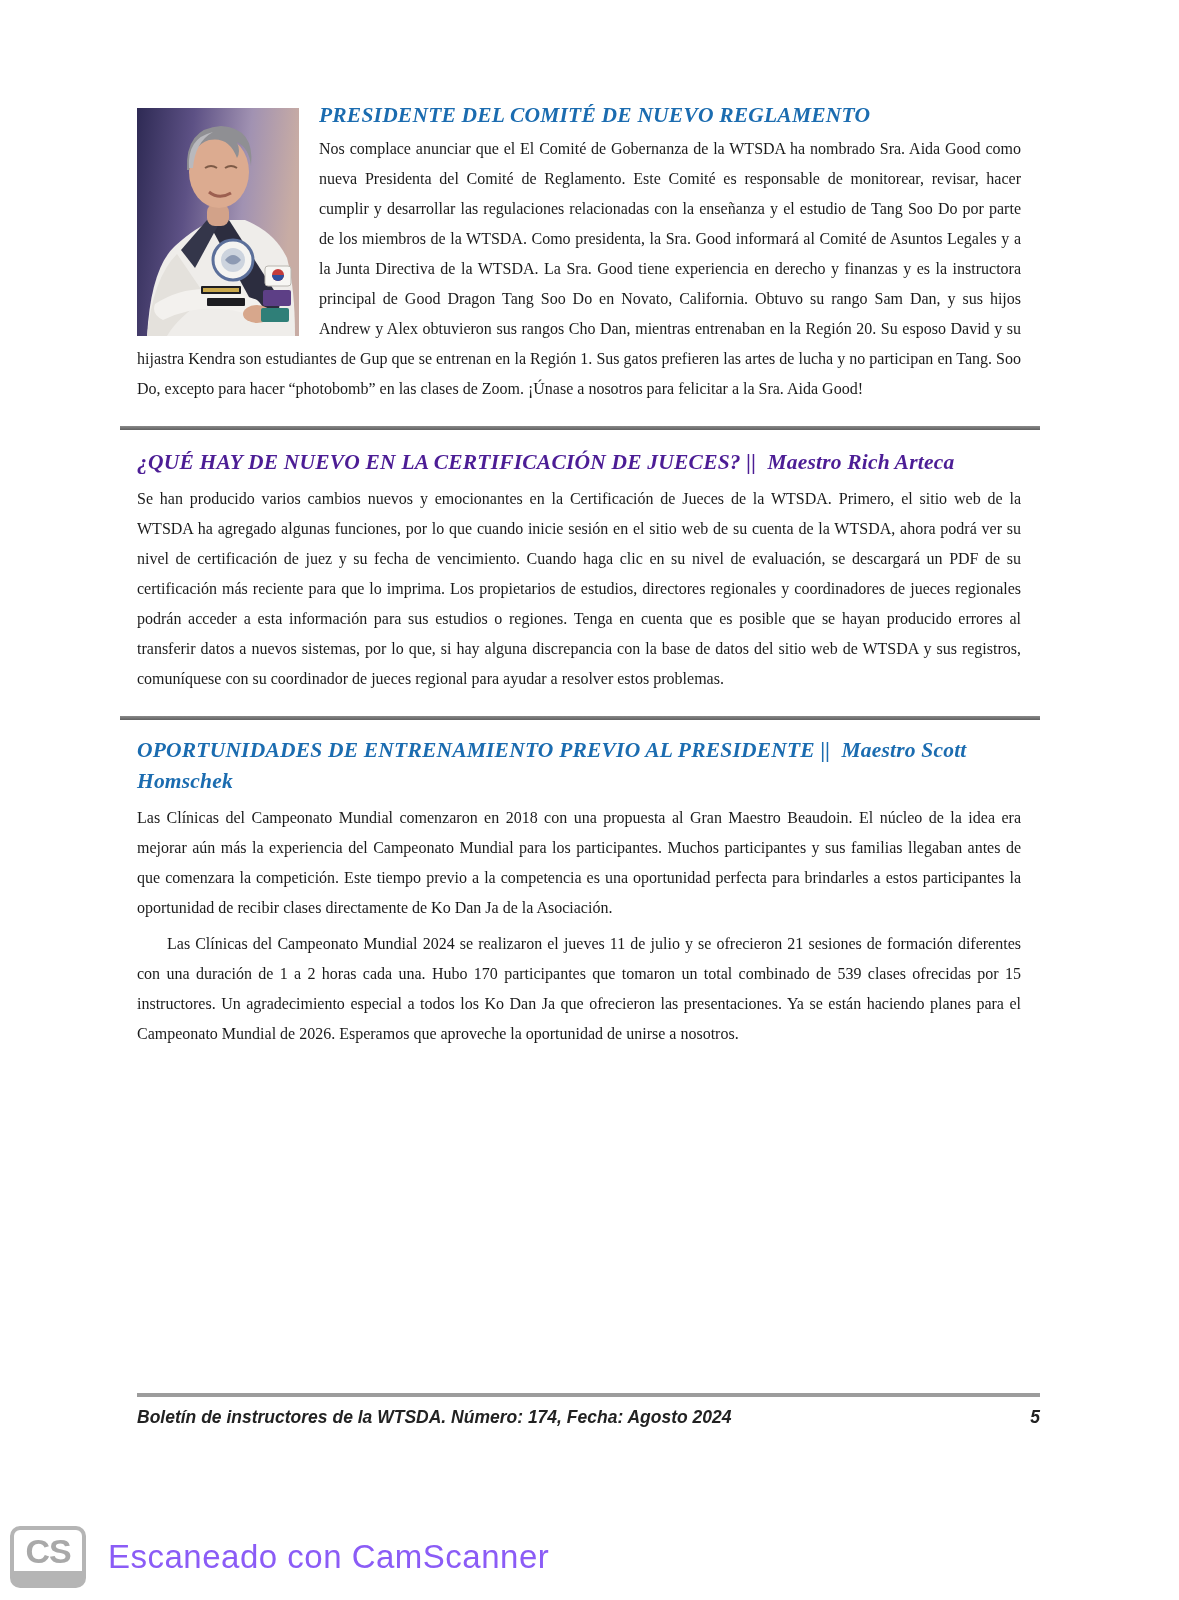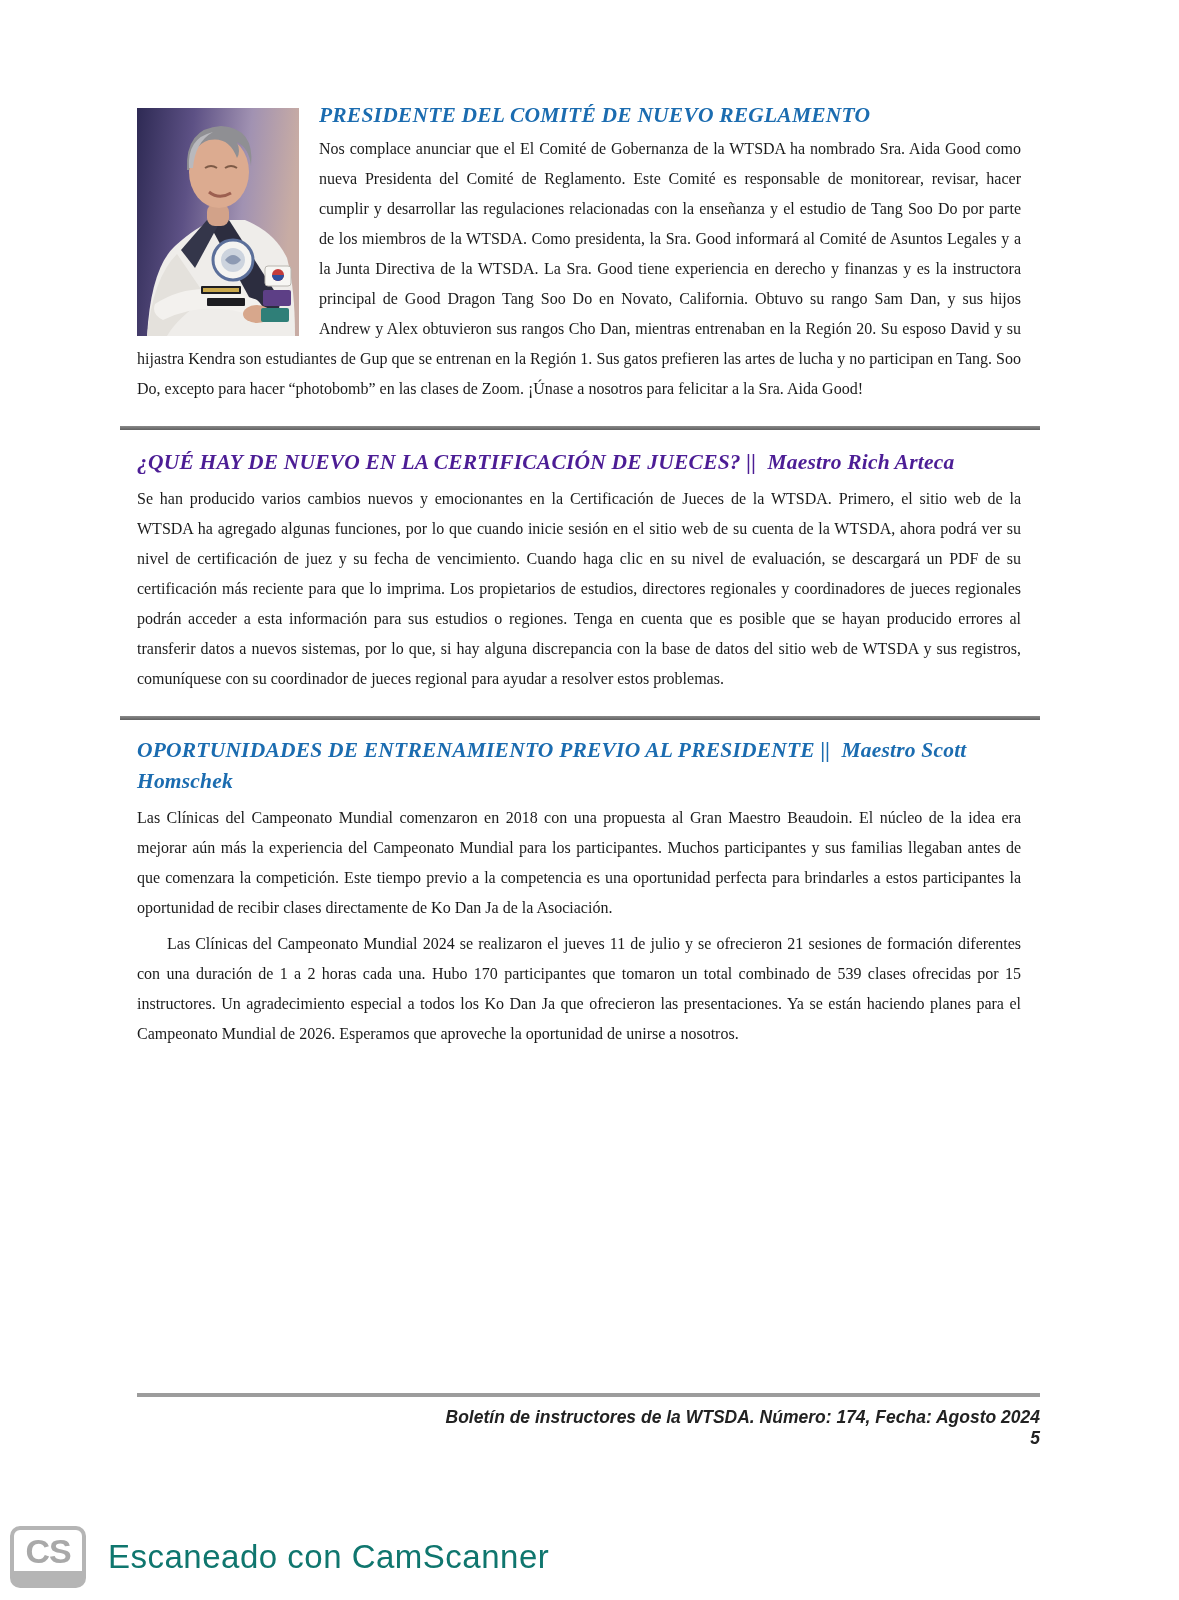--- a/index.html
+++ b/index.html
@@ -64,21 +64,21 @@
     top:1393px;
     width:903px;
   }
   .footer-rule{
     border:none;height:4px;background:#9c9c9c;margin:0 0 10px 0;
   }
   .footer-row{
     display:flex;justify-content:space-between;align-items:flex-end;
     font-family:"Liberation Sans","DejaVu Sans",sans-serif;
     font-style:italic;font-weight:600;
-    font-size:17.5px;color:#222;flex-direction:column;
+    font-size:17.5px;color:#222;
   }
   
   .watermark{
     position:absolute;
     left:10px;top:1526px;
     display:flex;align-items:center;gap:22px;
   }
   .cs-logo{
     width:76px;height:62px;
     border:4px solid #b5b5b5;
@@ -93,21 +93,21 @@
     font-weight:bold;font-size:34px;color:#a9a9a9;
     margin-top:-12px;letter-spacing:-1px;
   }
   .cs-strip{
     position:absolute;left:-1px;right:-1px;bottom:-1px;
     height:14px;background:#b5b5b5;
     border-radius:0 0 7px 7px;
   }
   .wm-text{
     font-family:"Liberation Sans","DejaVu Sans",sans-serif;
-    font-size:33px;color:#0f766e;letter-spacing:.5px;
+    font-size:33px;color:#8b5cf6;letter-spacing:.5px;
   }
 </style>
 </head>
 <body>
 
 <div class="page">
 
   <section>
     <div class="photo">
       <svg viewBox="0 0 162 228" aria-hidden="true">

